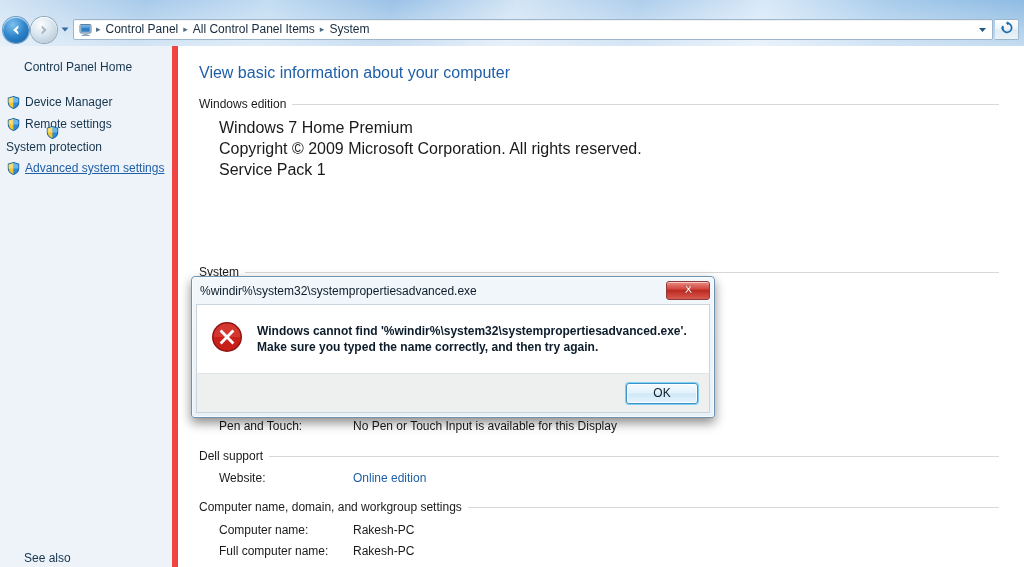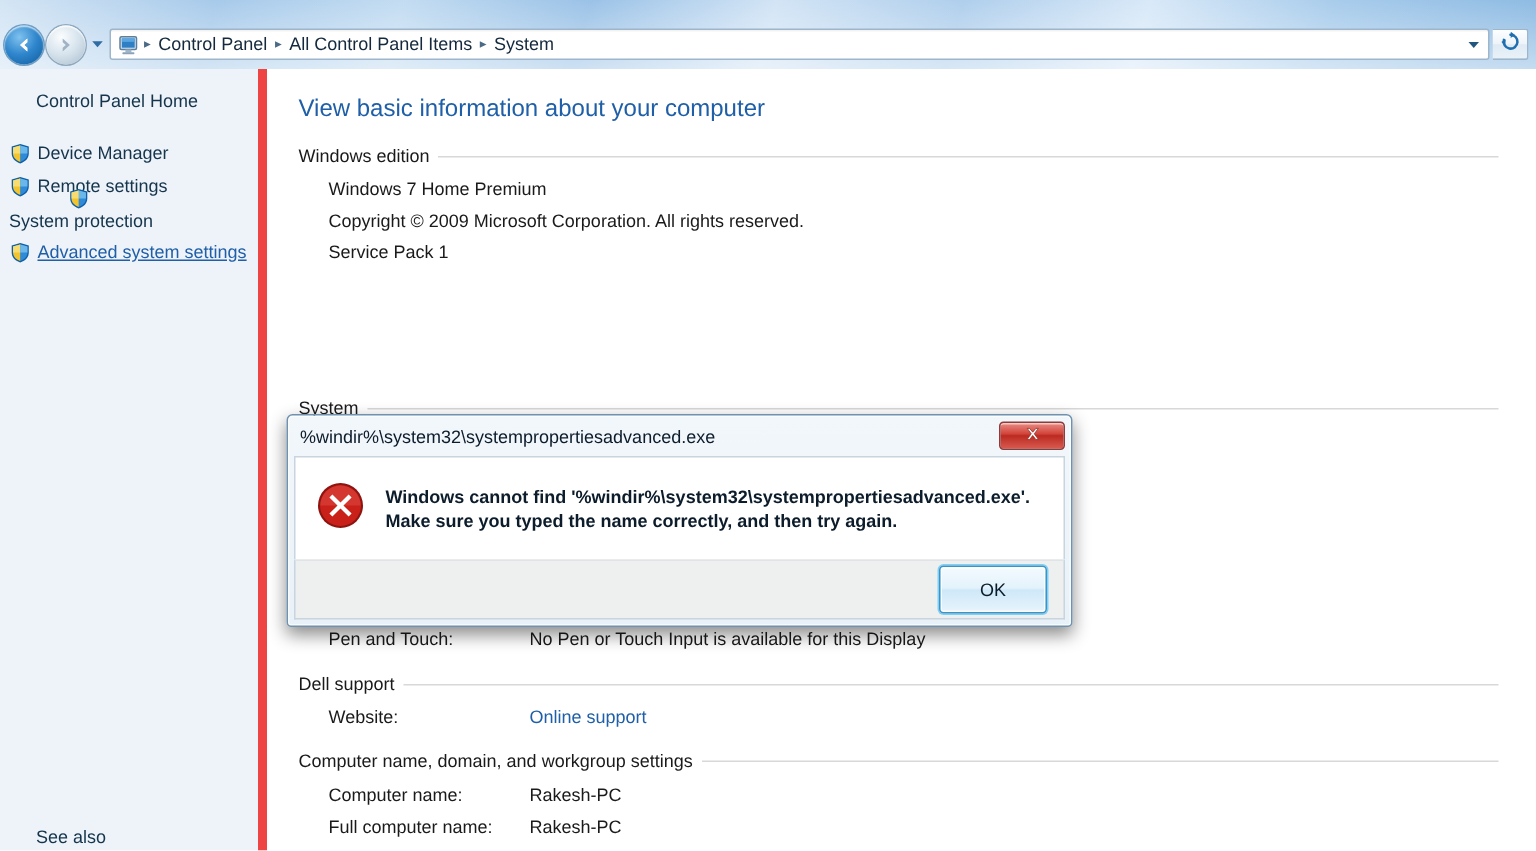--- a/index.html
+++ b/index.html
@@ -223,21 +223,21 @@
     white-space: nowrap;
     font-size: 12px;
     color: #1a1a1a;
   }
   .row .lbl { width: 134px; flex: none; }
   .row .val { color: #1a1a1a; }
   .row .val.link { color: #1f5fa8; }
   .plain {
     position: absolute;
     left: 41px;
-    font-size: 12px;
+    font-size: 16px;
     color: #1a1a1a;
     white-space: nowrap;
   }
 
   
   #dialog {
     position: absolute;
     left: 191px; top: 276px;
     width: 524px;
     z-index: 10;
@@ -302,21 +302,21 @@
     border: 1px solid #c8d4de;
     border-top: 1px solid #dfe4e8;
     height: 40px;
     display: flex;
     align-items: center;
     justify-content: flex-end;
     padding-right: 11px;
     box-sizing: border-box;
   }
   #ok-button {
-    width: 72px; height: 32px;
+    width: 72px; height: 21px;
     font-family: "Liberation Sans", sans-serif;
     font-size: 12px;
     color: #0c1c2b;
     background: linear-gradient(180deg, #f4fbff 0%, #e3f2fb 46%, #cfe8f8 52%, #e7f4fc 100%);
     border: 1px solid #3c93c8;
     border-radius: 3px;
     box-shadow: 0 0 0 1px #7fd0f5, inset 0 0 0 1px rgba(255,255,255,0.85);
     cursor: pointer;
     padding: 0;
     line-height: 19px;
@@ -479,21 +479,21 @@
       <span class="lbl">Pen and Touch:</span>
       <span class="val">No Pen or Touch Input is available for this Display</span>
     </div>
 
     <div class="group-head" style="top:403px;">
       <span class="gh-text">Dell support</span>
       <span class="gh-rule"></span>
     </div>
     <div class="row" style="top:425px;">
       <span class="lbl">Website:</span>
-      <span class="val link">Online support</span>
+      <span class="val link">Online edition</span>
     </div>
 
     <div class="group-head" style="top:454px;">
       <span class="gh-text">Computer name, domain, and workgroup settings</span>
       <span class="gh-rule"></span>
     </div>
     <div class="row" style="top:477px;">
       <span class="lbl">Computer name:</span>
       <span class="val">Rakesh-PC</span>
     </div>

